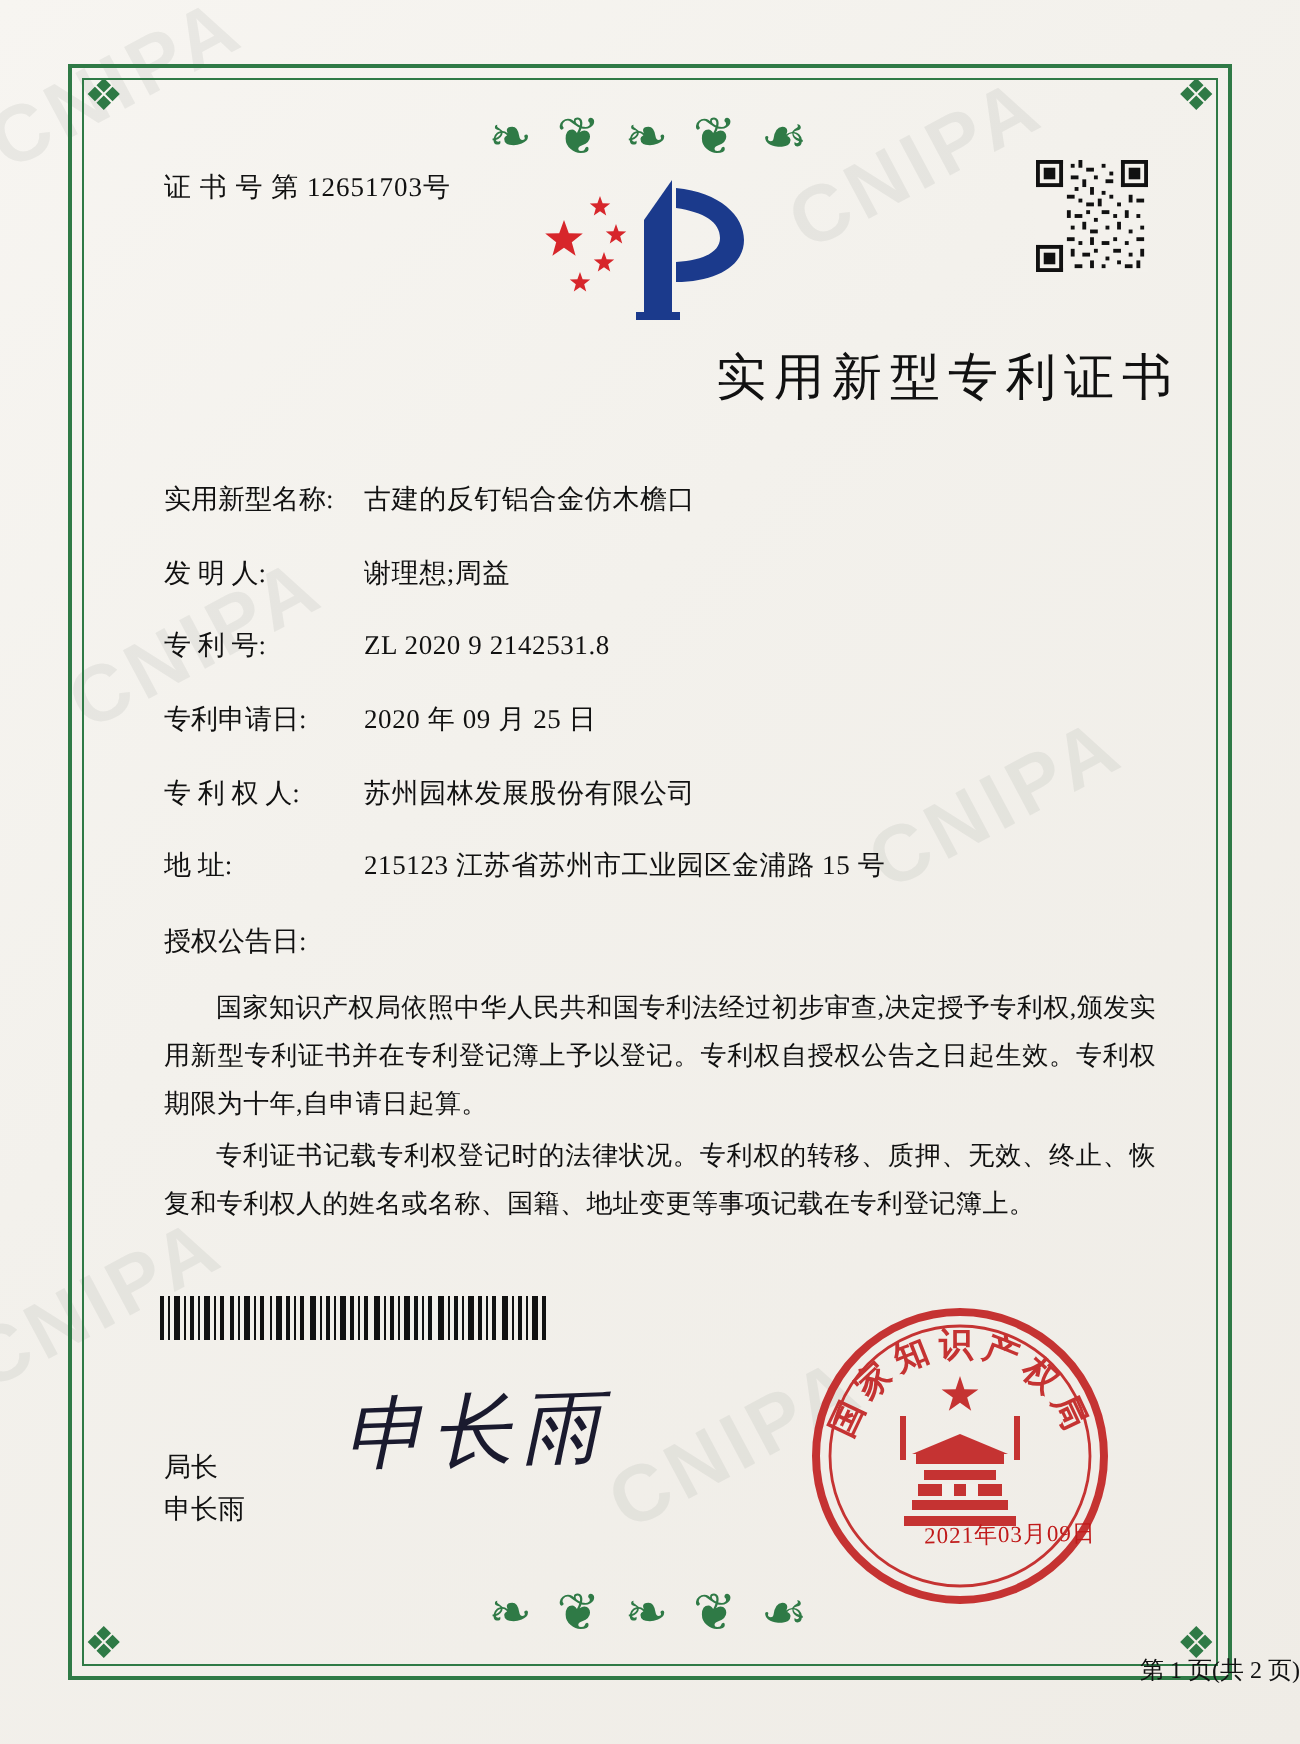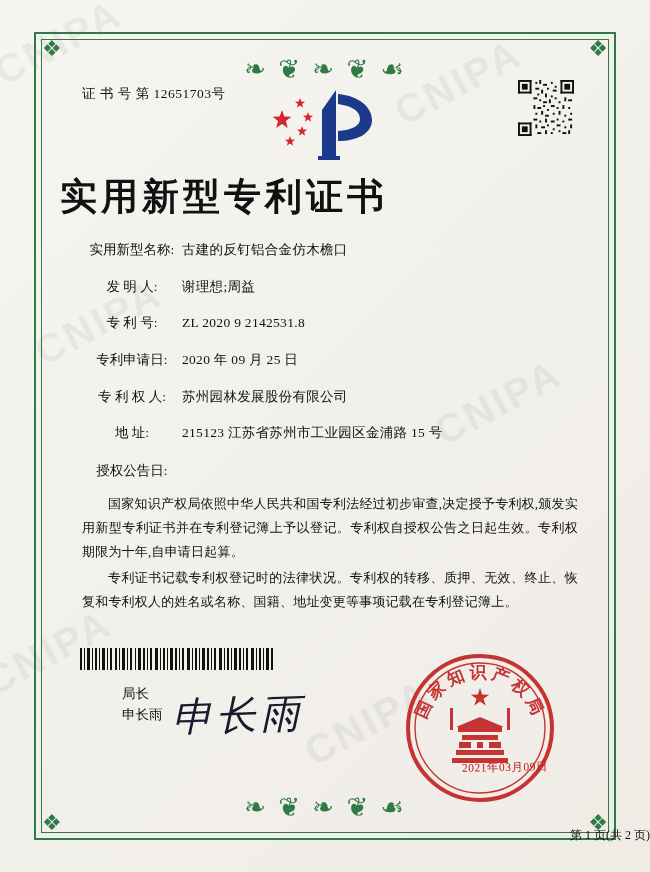--- a/index.html
+++ b/index.html
@@ -98,23 +98,23 @@
     left: 50%;
     top: 26px;
     transform: translateX(-50%);
     width: 130px;
     height: 76px;
   }
   .title {
     position: absolute;
     top: 112px;
     left: 0; right: 0;
-    text-align: left;
-    font-size: 37px;
-    font-weight: bold;
+    text-align: right;
+    font-size: 25px;
+    font-weight: normal;
     letter-spacing: 4px;
     color: #111;
     font-family: "DejaVu Sans", "Liberation Sans", sans-serif;
   }
   .fields {
     position: absolute;
     top: 182px;
     left: 22px;
     right: 10px;
   }
@@ -122,21 +122,20 @@
     display: flex;
     margin-bottom: 20.5px;
     font-size: 13.5px;
     color: #111;
     line-height: 1.2;
   }
   .f-label {
     width: 100px;
     flex: 0 0 100px;
     letter-spacing: 0px;
-    text-align: center;
   }
   .f-value {
     flex: 1;
     letter-spacing: 0.3px;
   }
   .grant-row {
     display: flex;
     margin-bottom: 16px;
     font-size: 13.5px;
     color: #111;
@@ -163,25 +162,24 @@
   .barcode {
     position: absolute;
     left: 20px;
     top: 588px;
     width: 196px;
     height: 22px;
   }
   .signature-block {
     position: absolute;
     left: 22px;
-    top: 624px;
+    top: 664px;
     font-size: 13.5px;
     color: #111;
     line-height: 1.55;
-    margin-left: 40px;
   }
   .sig-hand {
     position: absolute;
     left: 112px;
     top: 628px;
     font-size: 40px;
     color: #1a1a2e;
     font-family: "DejaVu Serif", serif;
     font-style: italic;
     letter-spacing: 4px;

